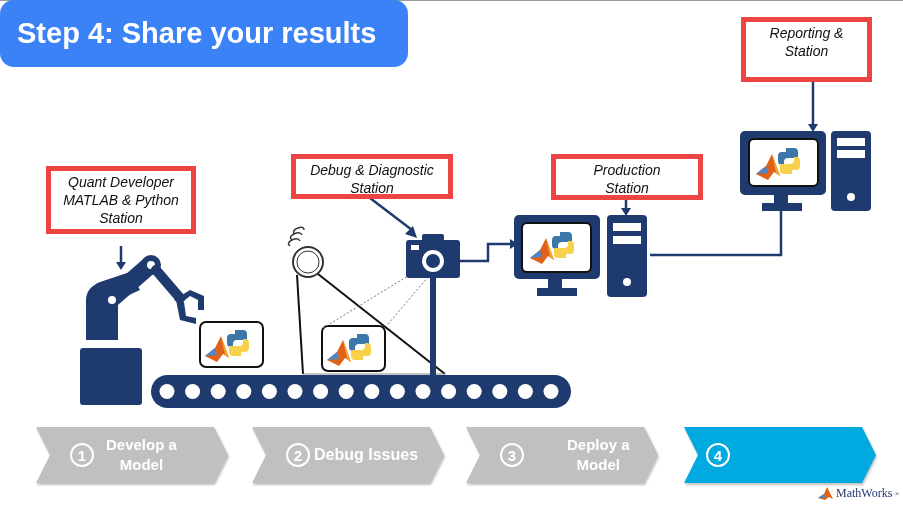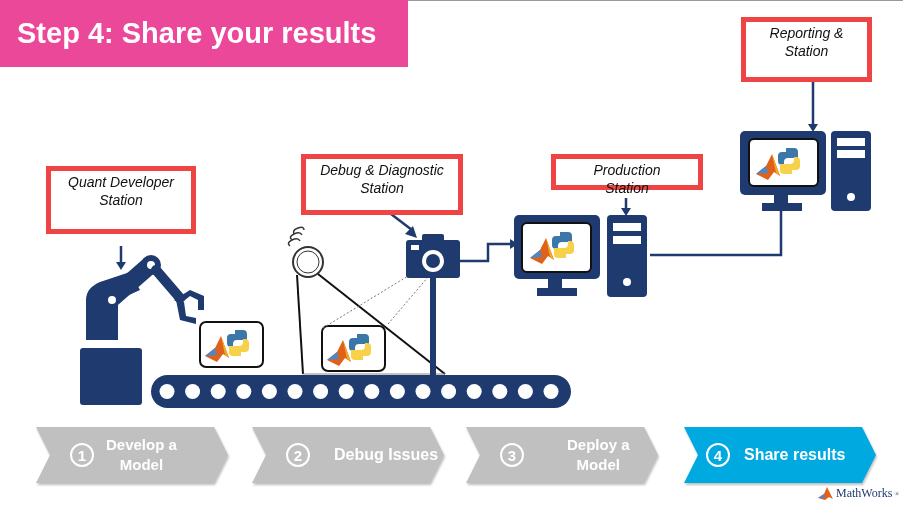--- a/index.html
+++ b/index.html
@@ -4,23 +4,23 @@
   <style>
     html, body { margin: 0; padding: 0; }
     body {
       width: 903px; height: 505px; position: relative; overflow: hidden;
       background: #ffffff;
       font-family: "Liberation Sans", sans-serif;
     }
     .top-rule { position: absolute; left: 0; top: 0; width: 903px; height: 1px; background: #9a9a9a; }
     .title-bar {
       position: absolute; left: 0; top: 0; width: 408px; height: 67px;
-      background: #ec4899;
+      background: #3b82f6;
       color: #ffffff; font-weight: bold; font-size: 29px;
-      display: flex; align-items: center; padding-left: 17px; box-sizing: border-box;
+      display: flex; align-items: center; padding-left: 17px; box-sizing: border-box; border-radius: 14px;
     }
     .callout {
       position: absolute; background: #ffffff; border: 5px solid #ef4444;
       text-align: center; font-size: 14px; line-height: 18px; color: #111;
       box-sizing: border-box; padding-top: 2px;
     }
     .callout .it { font-style: italic; display: block; }
     .callout .st { font-style: italic; font-weight: normal; display: block; }
     svg.scene { position: absolute; left: 0; top: 0; }
     .chev {
@@ -166,27 +166,28 @@
     <circle cx="851" cy="197" r="4" fill="#fff"></circle>
   </g>
   <g>
     <rect x="749" y="139" width="69" height="47" rx="5" fill="#fff" stroke="#111" stroke-width="2"></rect>
     <use href="#mlpy" x="756" y="146"></use>
   </g>
 </svg>
 
 <div class="callout" style="left:46px; top:166px; width:150px; height:68px;">
   <span class="it">Quant Developer</span>
-  <span class="st">Station</span>
-</div>
-<div class="callout" style="left:301px; top:154px; width:162px; height:61px;">
+  <span class="it">MATLAB &amp; Python</span>
+  <span class="st">Station</span>
+</div>
+<div class="callout" style="left:291px; top:154px; width:162px; height:45px;">
   <span class="it">Debug &amp; Diagnostic</span>
   <span class="st">Station</span>
 </div>
-<div class="callout" style="left:551px; top:154px; width:152px; height:36px;">
+<div class="callout" style="left:551px; top:154px; width:152px; height:46px;">
   <span class="it">Production</span>
   <span class="st">Station</span>
 </div>
 <div class="callout" style="left:741px; top:17px; width:131px; height:65px;">
   <span class="it">Reporting &amp;</span>
   <span class="st">Station</span>
 </div>
 
 <div class="chev" style="left:36px; width:192px;">
   <svg class="shape" viewBox="0 0 192 56" preserveAspectRatio="none">
@@ -196,38 +197,37 @@
   <span class="lbl" style="margin-left:12px;">
     <span>Develop a</span><br>
     <span>Model</span>
   </span>
 </div>
 <div class="chev" style="left:252px; width:192px;">
   <svg class="shape" viewBox="0 0 192 56" preserveAspectRatio="none">
       <polygon points="0,0 178,0 192,28 178,56 0,56 14,28" fill="#c0c0c0"></polygon>
     </svg>
   <span class="num">2</span>
-  <span class="lbl" style="margin-left:24px; font-size:16px;">Debug Issues</span>
+  <span class="lbl" style="margin-left:4px; font-size:16px;">Debug Issues</span>
 </div>
 <div class="chev" style="left:466px; width:192px;">
   <svg class="shape" viewBox="0 0 192 56" preserveAspectRatio="none">
       <polygon points="0,0 178,0 192,28 178,56 0,56 14,28" fill="#c0c0c0"></polygon>
     </svg>
   <span class="num">3</span>
   <span class="lbl" style="margin-left:43px;">
     <span>Deploy a</span><br>
     <span>Model</span>
   </span>
 </div>
 <div class="chev" style="left:684px; width:192px;">
   <svg class="shape" viewBox="0 0 192 56" preserveAspectRatio="none">
       <polygon points="0,0 178,0 192,28 178,56 0,56 14,28" fill="#00a9e0"></polygon>
     </svg>
   <span class="num" style="margin-left:22px;">4</span>
-  <span class="lbl" style="margin-left:14px; font-size:16px;">Share results</span>
 </div>
 
 <div class="logo">
   <svg width="16" height="13" viewBox="0 0 16 13">
     <path d="M0,11 L6,7 L9,0 L15,12 L11,10 L7,13 Z" fill="#e0621a"></path>
     <path d="M0,11 L6,7 L7,11 Z" fill="#4f86c6"></path>
   </svg>
   <span>MathWorks</span>
     <span style="font-size:6px; vertical-align:super;">®</span>
 </div>

